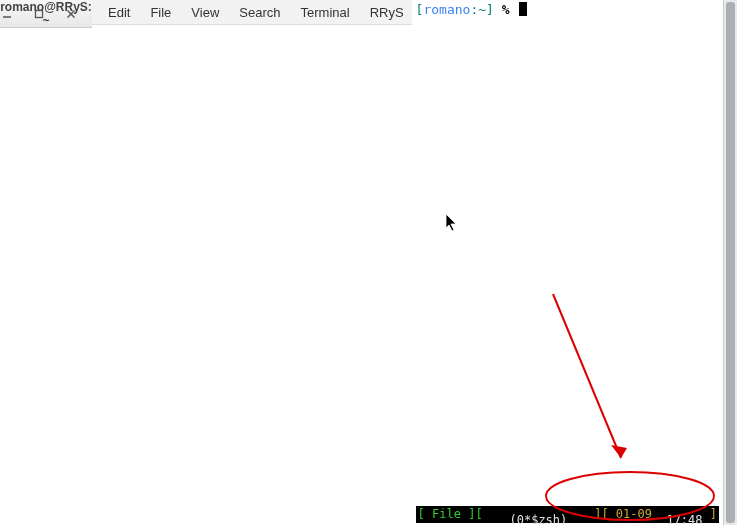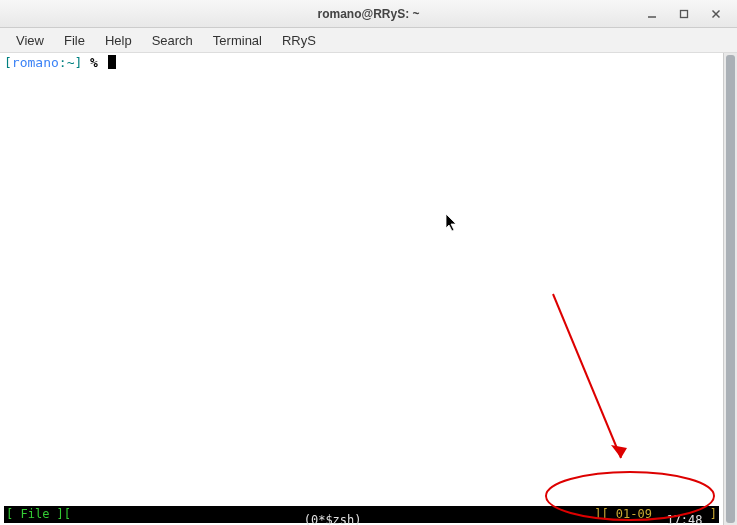--- a/index.html
+++ b/index.html
@@ -1,17 +1,17 @@
 <!DOCTYPE html>
 <html><head>
 <meta charset="utf-8">
 <style>
   * { margin: 0; padding: 0; box-sizing: border-box; }
   html, body { width: 737px; height: 525px; font-family: sans-serif; background: #f0f0f0; overflow: hidden; }
-  .window { width: 737px; height: 525px; background: #fff; display: flex; flex-direction: column; }
+  .window { width: 737px; height: 525px; background: #fff; display: flex; flex-direction: row; }
   .titlebar { height: 28px; background: linear-gradient(#f7f7f7,#e8e8e8); border-bottom: 1px solid #ccc; display: flex; align-items: center; position: relative; }
   .titlebar-title { position: absolute; left: 0; right: 0; text-align: center; font-size: 12px; font-weight: bold; color: #444; pointer-events: none; }
   .win-controls { margin-left: auto; display: flex; gap: 18px; padding-right: 14px; z-index: 2; }
   .win-btn { width: 14px; height: 14px; display: flex; align-items: center; justify-content: center; cursor: pointer; color: #555; }
   .win-btn svg { display: block; }
   .menubar { height: 25px; background: #f2f2f2; border-bottom: 1px solid #ddd; display: flex; align-items: center; padding-left: 8px; gap: 4px; }
   .menu-item { font-size: 13px; color: #333; padding: 3px 8px; cursor: pointer; }
   .term-wrap { flex: 1; display: flex; background: #fff; min-height: 0; }
   .terminal { flex: 1; background: #ffffff; font-family: "DejaVu Sans Mono","Menlo","Consolas",monospace; font-size: 13px; line-height: 16px; color: #000; padding: 2px 4px; position: relative; display: flex; flex-direction: column; }
   .prompt-line { display: flex; white-space: pre; }
@@ -53,23 +53,23 @@
       <div class="win-btn">
         <svg width="10" height="10" viewBox="0 0 10 10">
             <line x1="1.5" y1="1.5" x2="8.5" y2="8.5" stroke="#555" stroke-width="1.5"></line>
             <line x1="8.5" y1="1.5" x2="1.5" y2="8.5" stroke="#555" stroke-width="1.5"></line>
           </svg>
       </div>
     </div>
   </div>
 
   <div class="menubar">
+    <div class="menu-item">Edit</div>
+    <div class="menu-item">File</div>
     <div class="menu-item">View</div>
-    <div class="menu-item">File</div>
-    <div class="menu-item">Help</div>
     <div class="menu-item">Search</div>
     <div class="menu-item">Terminal</div>
     <div class="menu-item">RRyS</div>
   </div>
 
   <div class="term-wrap">
     <div class="terminal">
       <div class="prompt-line">
         <span class="pr-bracket">[</span><span class="pr-user">romano</span><span class="pr-bracket">:</span><span class="pr-path">~</span><span class="pr-bracket">]</span><span class="pr-symbol"> % </span><span class="cursor-block"></span>
       </div>

